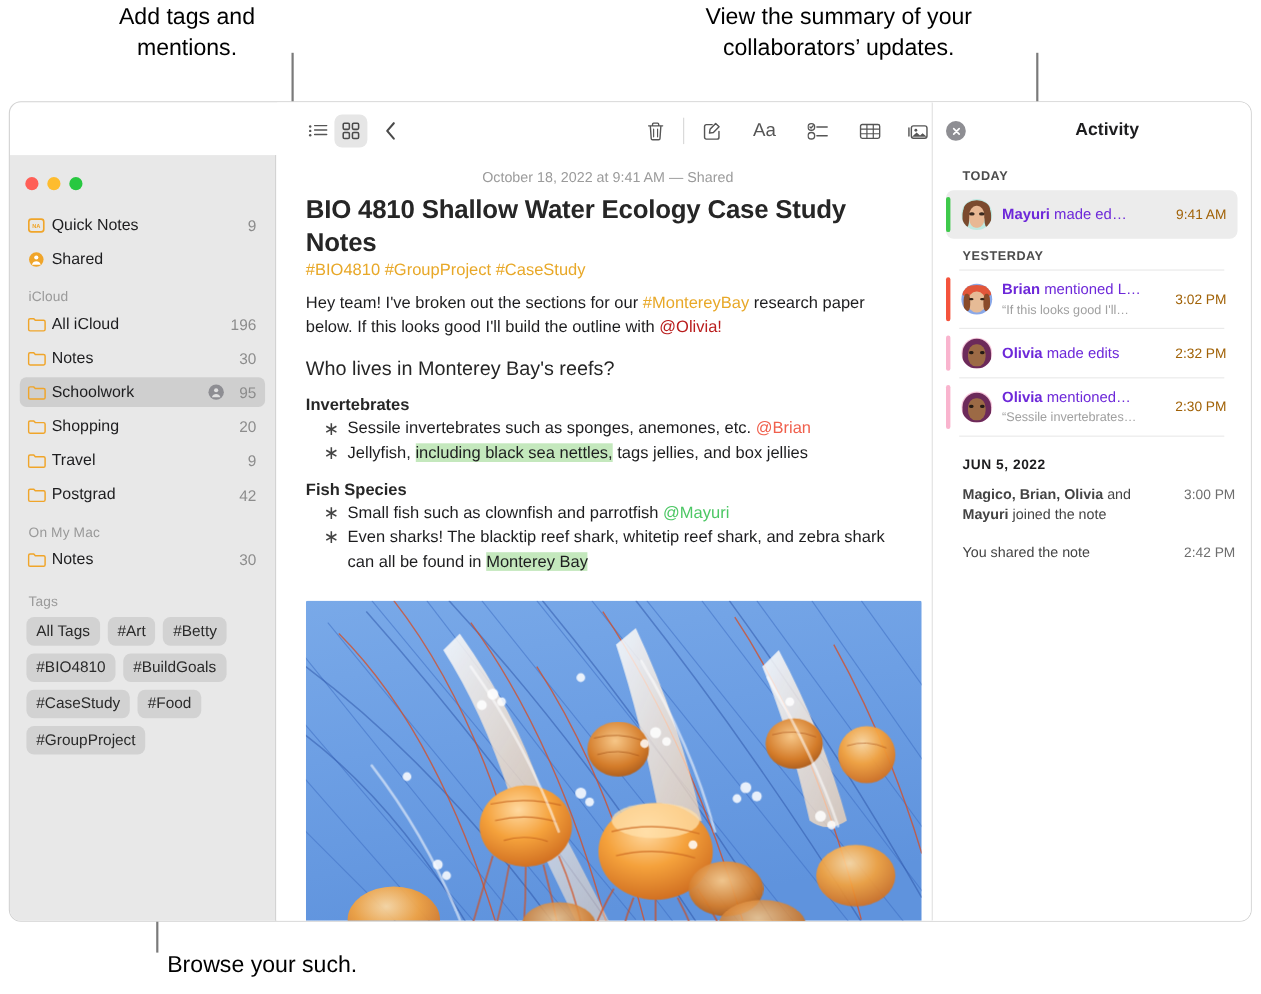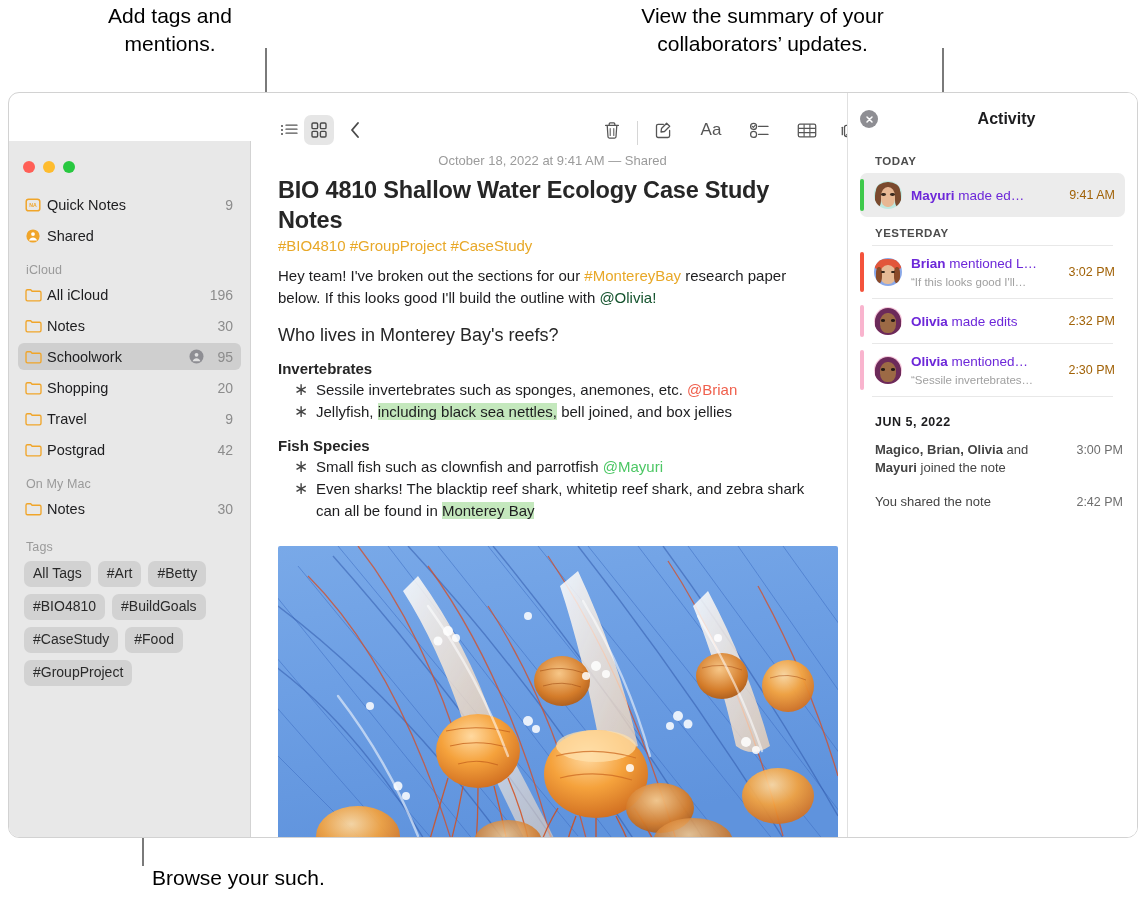--- a/index.html
+++ b/index.html
@@ -105,22 +105,22 @@
     gap: 8px;
     flex-direction: column;
   }
 
   
   #main {
     position: absolute; left: 243px; top: 0; right: 0; bottom: 0;
     background: #ffffff;
   }
   #toolbar {
-    position: absolute; left: 0; top: 0; right: 0; height: 52px;
-    display: flex; align-items: flex-end;
+    position: absolute; left: 0; top: 0; right: 16px; height: 52px;
+    display: flex; align-items: center;
     padding: 0 16px 0 22px;
   }
   .tb-btn {
     display: flex; align-items: center; justify-content: center;
     height: 30px; min-width: 30px;
     border-radius: 7px;
     color: #4a4a4a;
     cursor: default;
   }
   .tb-btn.active { background: #e6e6e6; }
@@ -155,21 +155,21 @@
     font-size: 15px; line-height: 22px; color: #1d1d1f;
     position: relative; padding-left: 26px;
   }
   ul.bul li::before {
     content: "\2217";
     position: absolute; left: 4px; top: 0;
     color: #444; font-size: 17px;
   }
   .mention-red { color: #f0604d; }
   .mention-green { color: #4cc764; }
-  .mention-pink { color: #14532d; }
+  .mention-pink { color: #b91c1c; }
   .tag-inline { color: #e8a828; }
   .hl-green { background: #c4e8bd; }
 
   #note-image {
     margin-top: 24px;
     width: 560px; height: 300px;
     border-radius: 2px;
     overflow: hidden;
     position: relative;
   }
@@ -518,21 +518,21 @@
         </div>
 
         <div class="h-section">Who lives in Monterey Bay's reefs?</div>
 
         <div class="h-sub">Invertebrates</div>
         <ul class="bul">
           <li>
             <span>Sessile invertebrates such as sponges, anemones, etc. </span><span class="mention-red">@Brian</span>
           </li>
           <li>
-            <span>Jellyfish, </span><span class="hl-green">including black sea nettles,</span><span> bell joined, and box jellies</span>
+            <span>Jellyfish, </span><span class="hl-green">including black sea nettles,</span><span> tags jellies, and box jellies</span>
           </li>
         </ul>
 
         <div class="h-sub" style="padding-top:14px;">Fish Species</div>
         <ul class="bul">
           <li>
             <span>Small fish such as clownfish and parrotfish </span><span class="mention-green">@Mayuri</span>
           </li>
           <li>
             <span>Even sharks! The blacktip reef shark, whitetip reef shark, and zebra shark can all be found in </span><span class="hl-green">Monterey Bay</span>

